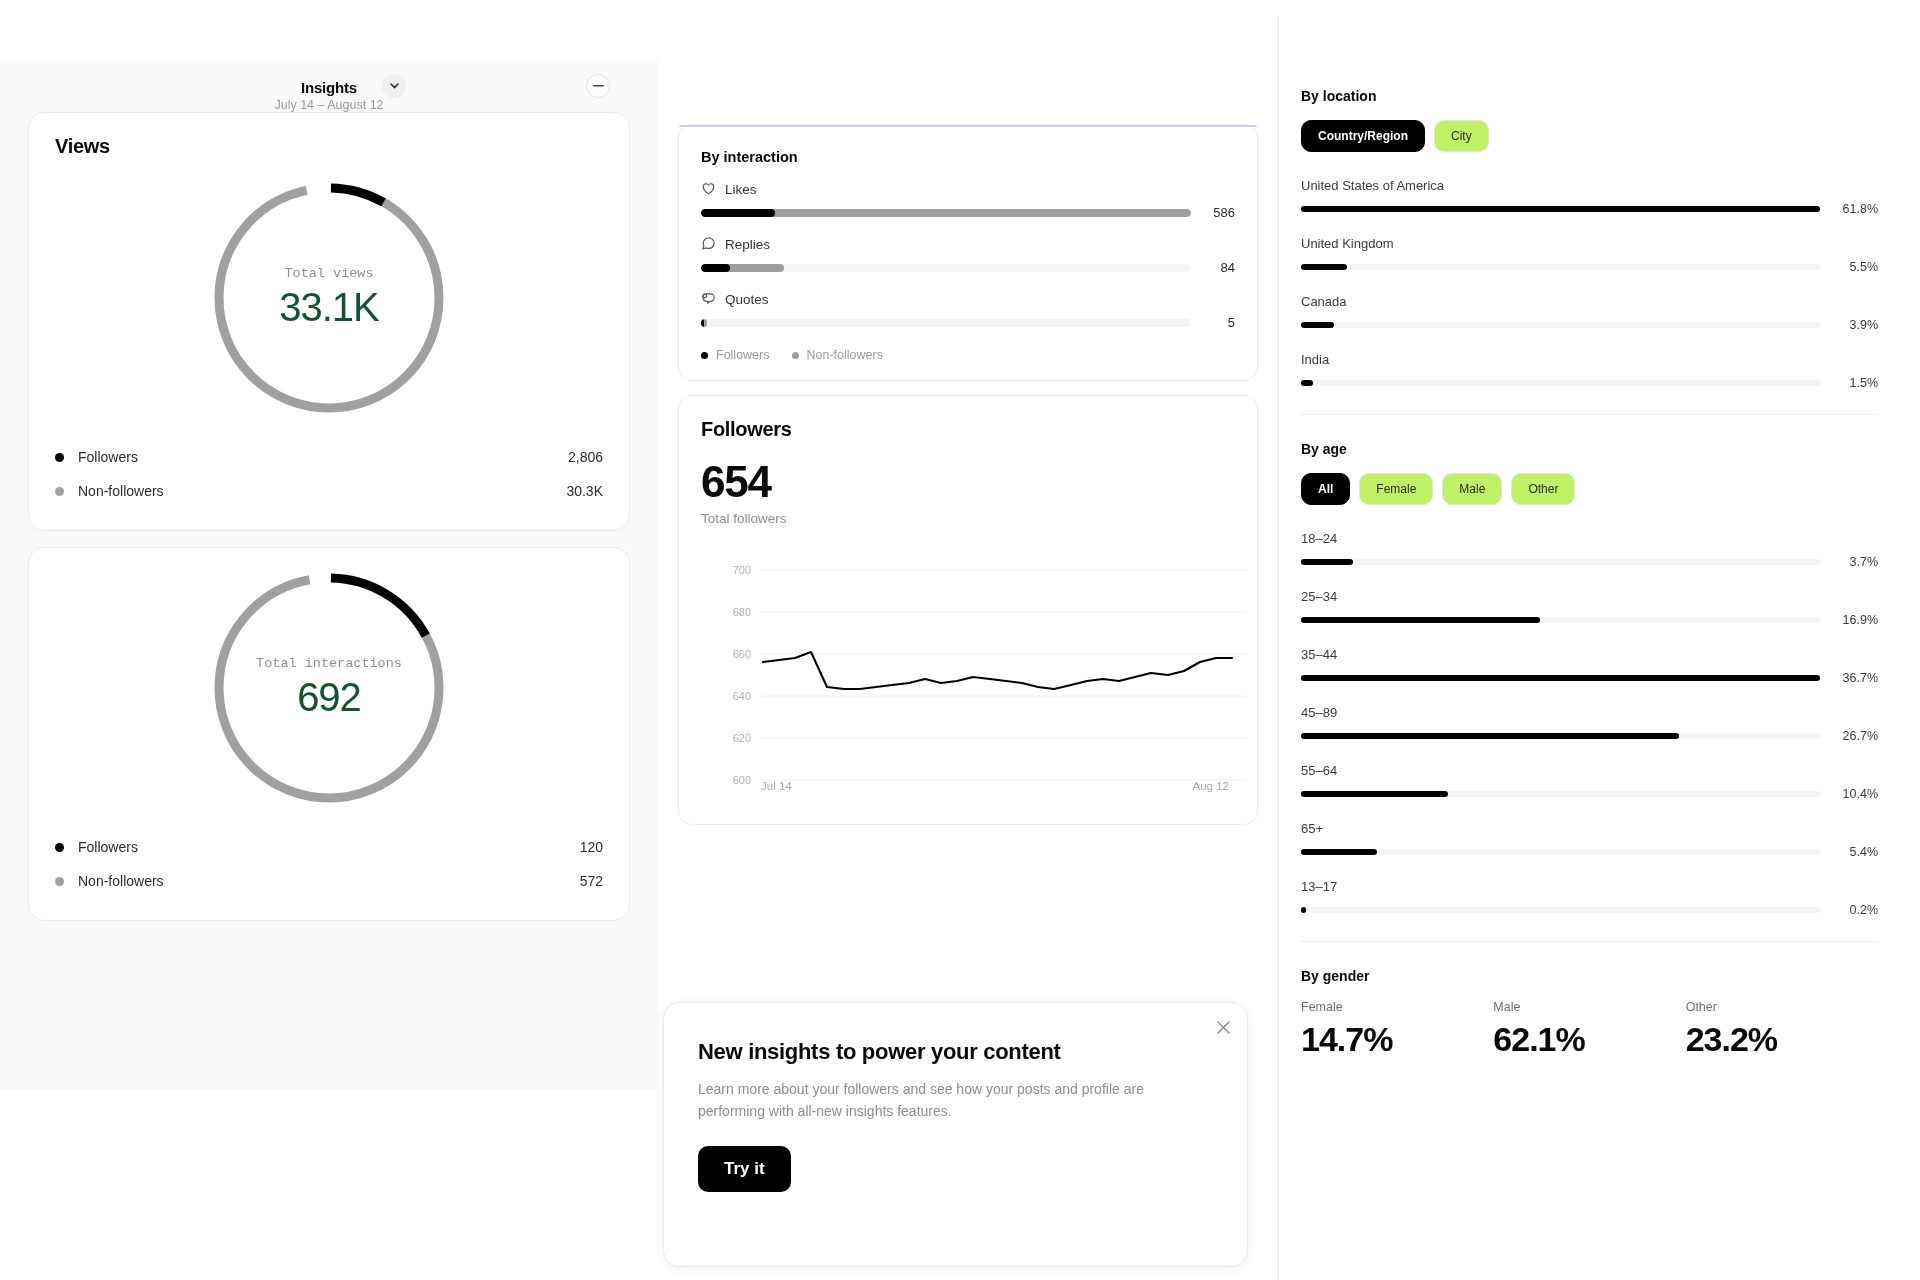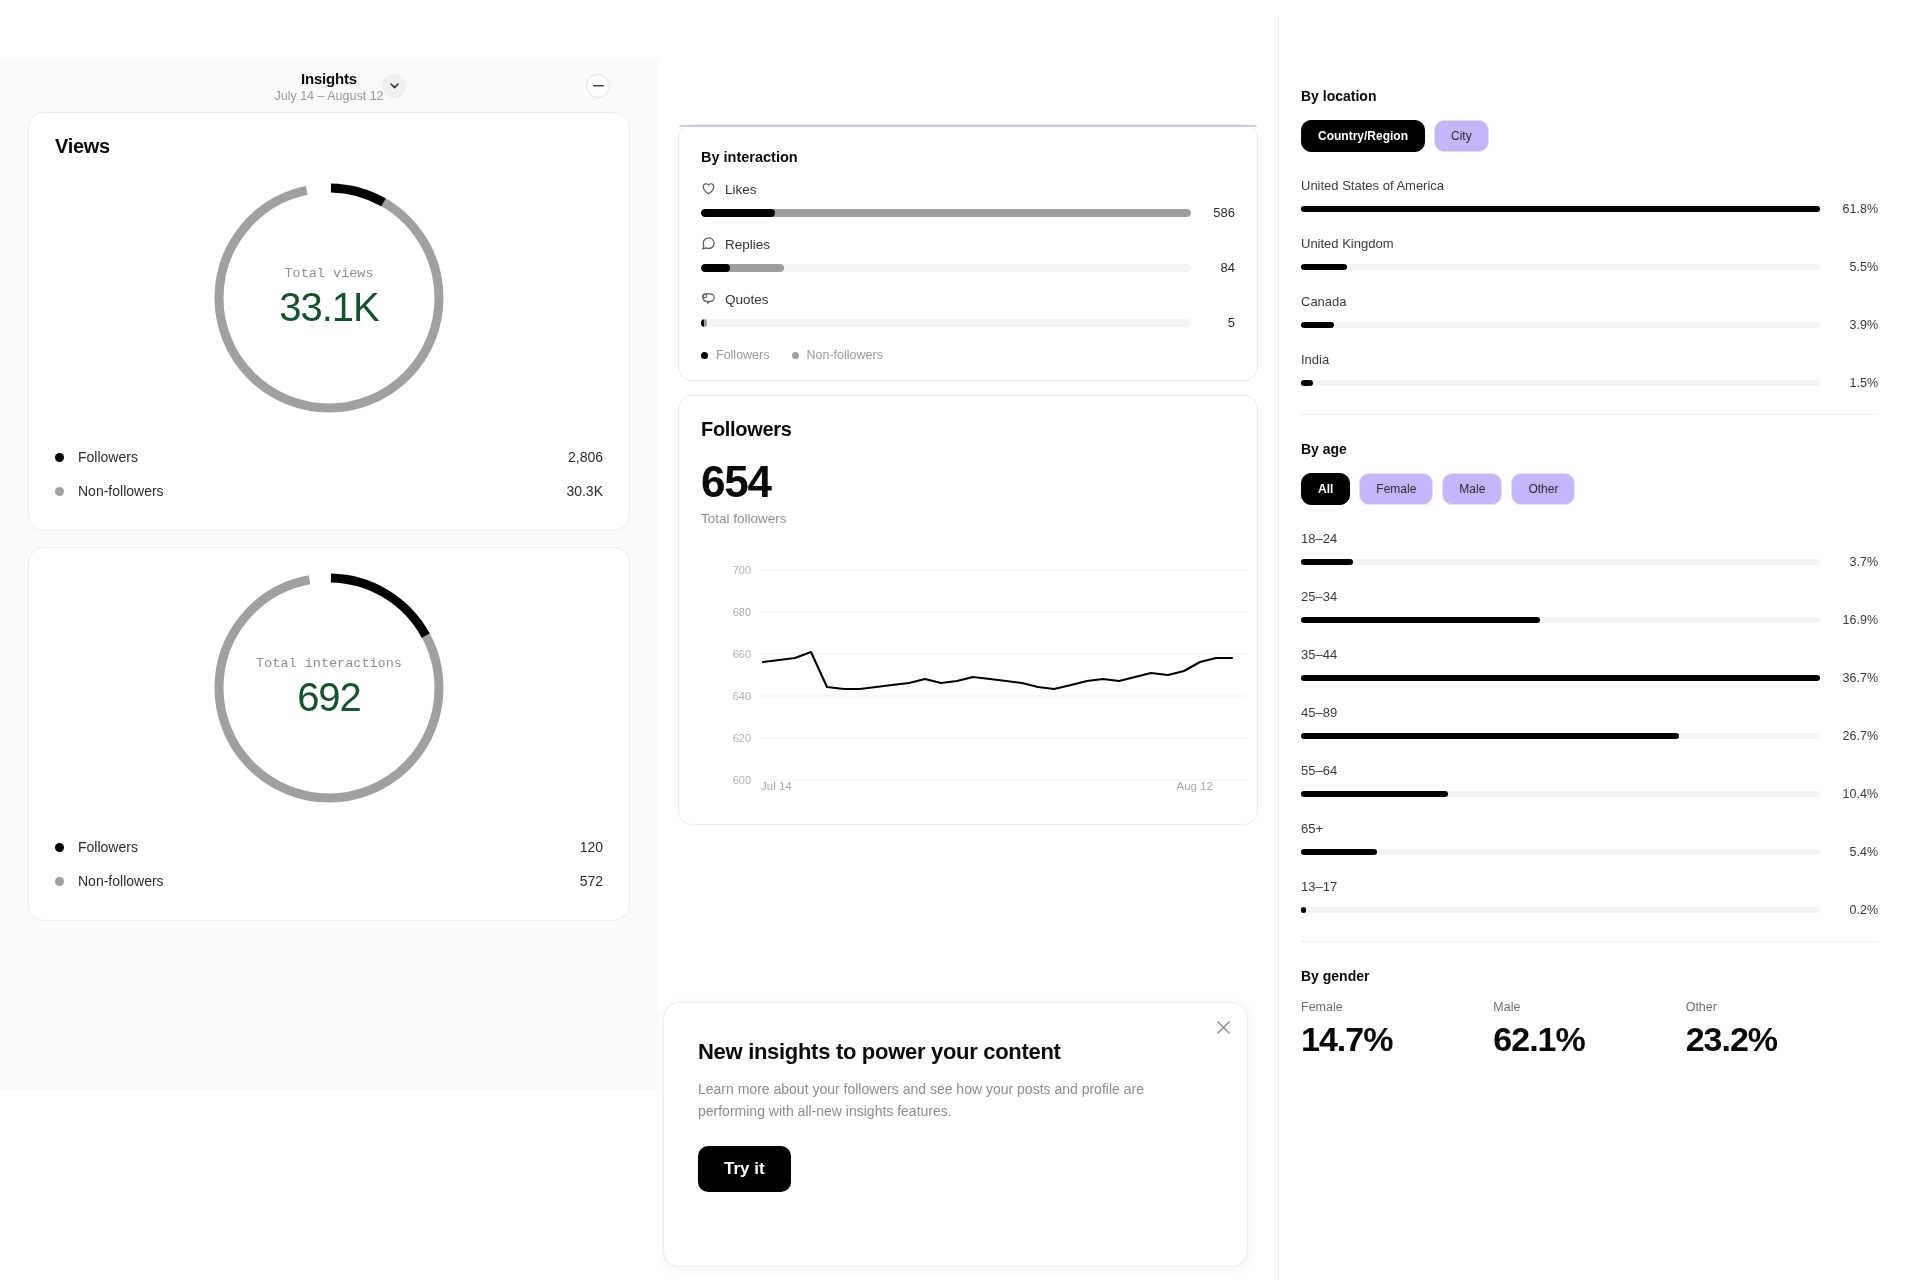--- a/index.html
+++ b/index.html
@@ -12,21 +12,21 @@
   .root { position: relative; width: 1920px; height: 1280px; background:#fff; }
 
   
   .left-col {
     position: absolute; left: 0px; top: 60px;
     width: 658px; height: 1030px;
     background: #fafafa;
   }
   .insights-header {
     position: relative; height: 52px;
-    display: flex; align-items: center; justify-content: center;
+    display: flex; align-items: flex-end; justify-content: center;
   }
   .ih-center { text-align: center; }
   .ih-title { font-size: 15px; font-weight: 700; color: #0a0a0a; letter-spacing:-0.2px; }
   .ih-sub { font-size: 12.5px; color: #999; margin-top: 2px; }
   .ih-chevron {
     position: absolute; left: 382px; top: 14px;
     width: 24px; height: 24px; border-radius: 50%;
     background: #f0f0f0; display:flex; align-items:center; justify-content:center;
     color:#444; font-size: 10px; cursor:pointer;
   }
@@ -133,21 +133,21 @@
   
   .right-col {
     position:absolute; left: 1278px; top: 16px; width: 642px; height: 1280px;
     border-left: 1px solid #ededed; background:#fff;
     padding: 72px 42px 0 22px;
   }
   .r-section-h { font-size: 14px; font-weight:700; color:#0a0a0a; margin-bottom: 16px; }
   .pill-row { display:flex; gap: 9px; margin-bottom: 26px; }
   .pill {
     font-size: 12px; padding: 8px 16px; border-radius: 10px;
-    border:1px solid #e2e2e2; background:#c4b5fd; color:#2b2b2b; cursor:pointer;
+    border:1px solid #e2e2e2; background:#bef264; color:#2b2b2b; cursor:pointer;
     font-family:"Liberation Sans", sans-serif; white-space:nowrap;
   }
   .pill.active { background:#000; color:#fff; border-color:#000; font-weight:700; }
 
   .rbar { margin-bottom: 20px; }
   .rbar-name { font-size: 13px; color:#3a3a3a; margin-bottom: 9px; }
   .rbar-line { display:flex; align-items:center; gap: 14px; }
   .rtrack { position:relative; flex:1; height: 6px; background:#f4f4f4; border-radius:3px; }
   .rfill { position:absolute; left:0; top:0; height:100%; background:#000; border-radius:3px; }
   .rval { font-size: 12.5px; color:#3a3a3a; min-width: 44px; text-align:right; }
@@ -350,21 +350,21 @@
             </g>
 
             <polyline fill="none" stroke="#000" stroke-width="2.1" stroke-linejoin="round" stroke-linecap="round" points="62,112 78,110 94,108 110,102 126,137 143,139 159,139 175,137 191,135 208,133 224,129 240,133 256,131 272,127 289,129 305,131 321,133 337,137 353,139 370,135 386,131 402,129 418,131 434,127 450,123 467,125 483,121 499,112 515,108 531,108"></polyline>
 
             <g font-family="Liberation Sans, sans-serif" font-size="11" fill="#a8a8a8">
               <text x="62" y="256">Jul 14</text>
             </g>
           </svg>
           <div class="x-labels" style="margin-top:-12px;padding-left:0;">
             <span class="x-lab" style="margin-left:60px;">Jul 14</span>
-            <span class="x-lab" style="margin-right:16px;">Aug 12</span>
+            <span class="x-lab" style="">Aug 12</span>
           </div>
         </div>
       </div>
     </div>
   </div>
 
   <div class="toast">
     <div class="toast-close">
       <svg width="13" height="13" viewBox="0 0 14 14">
           <path d="M1 1l12 12M13 1L1 13" stroke="#8b8b8b" stroke-width="1.5" stroke-linecap="round"></path>

